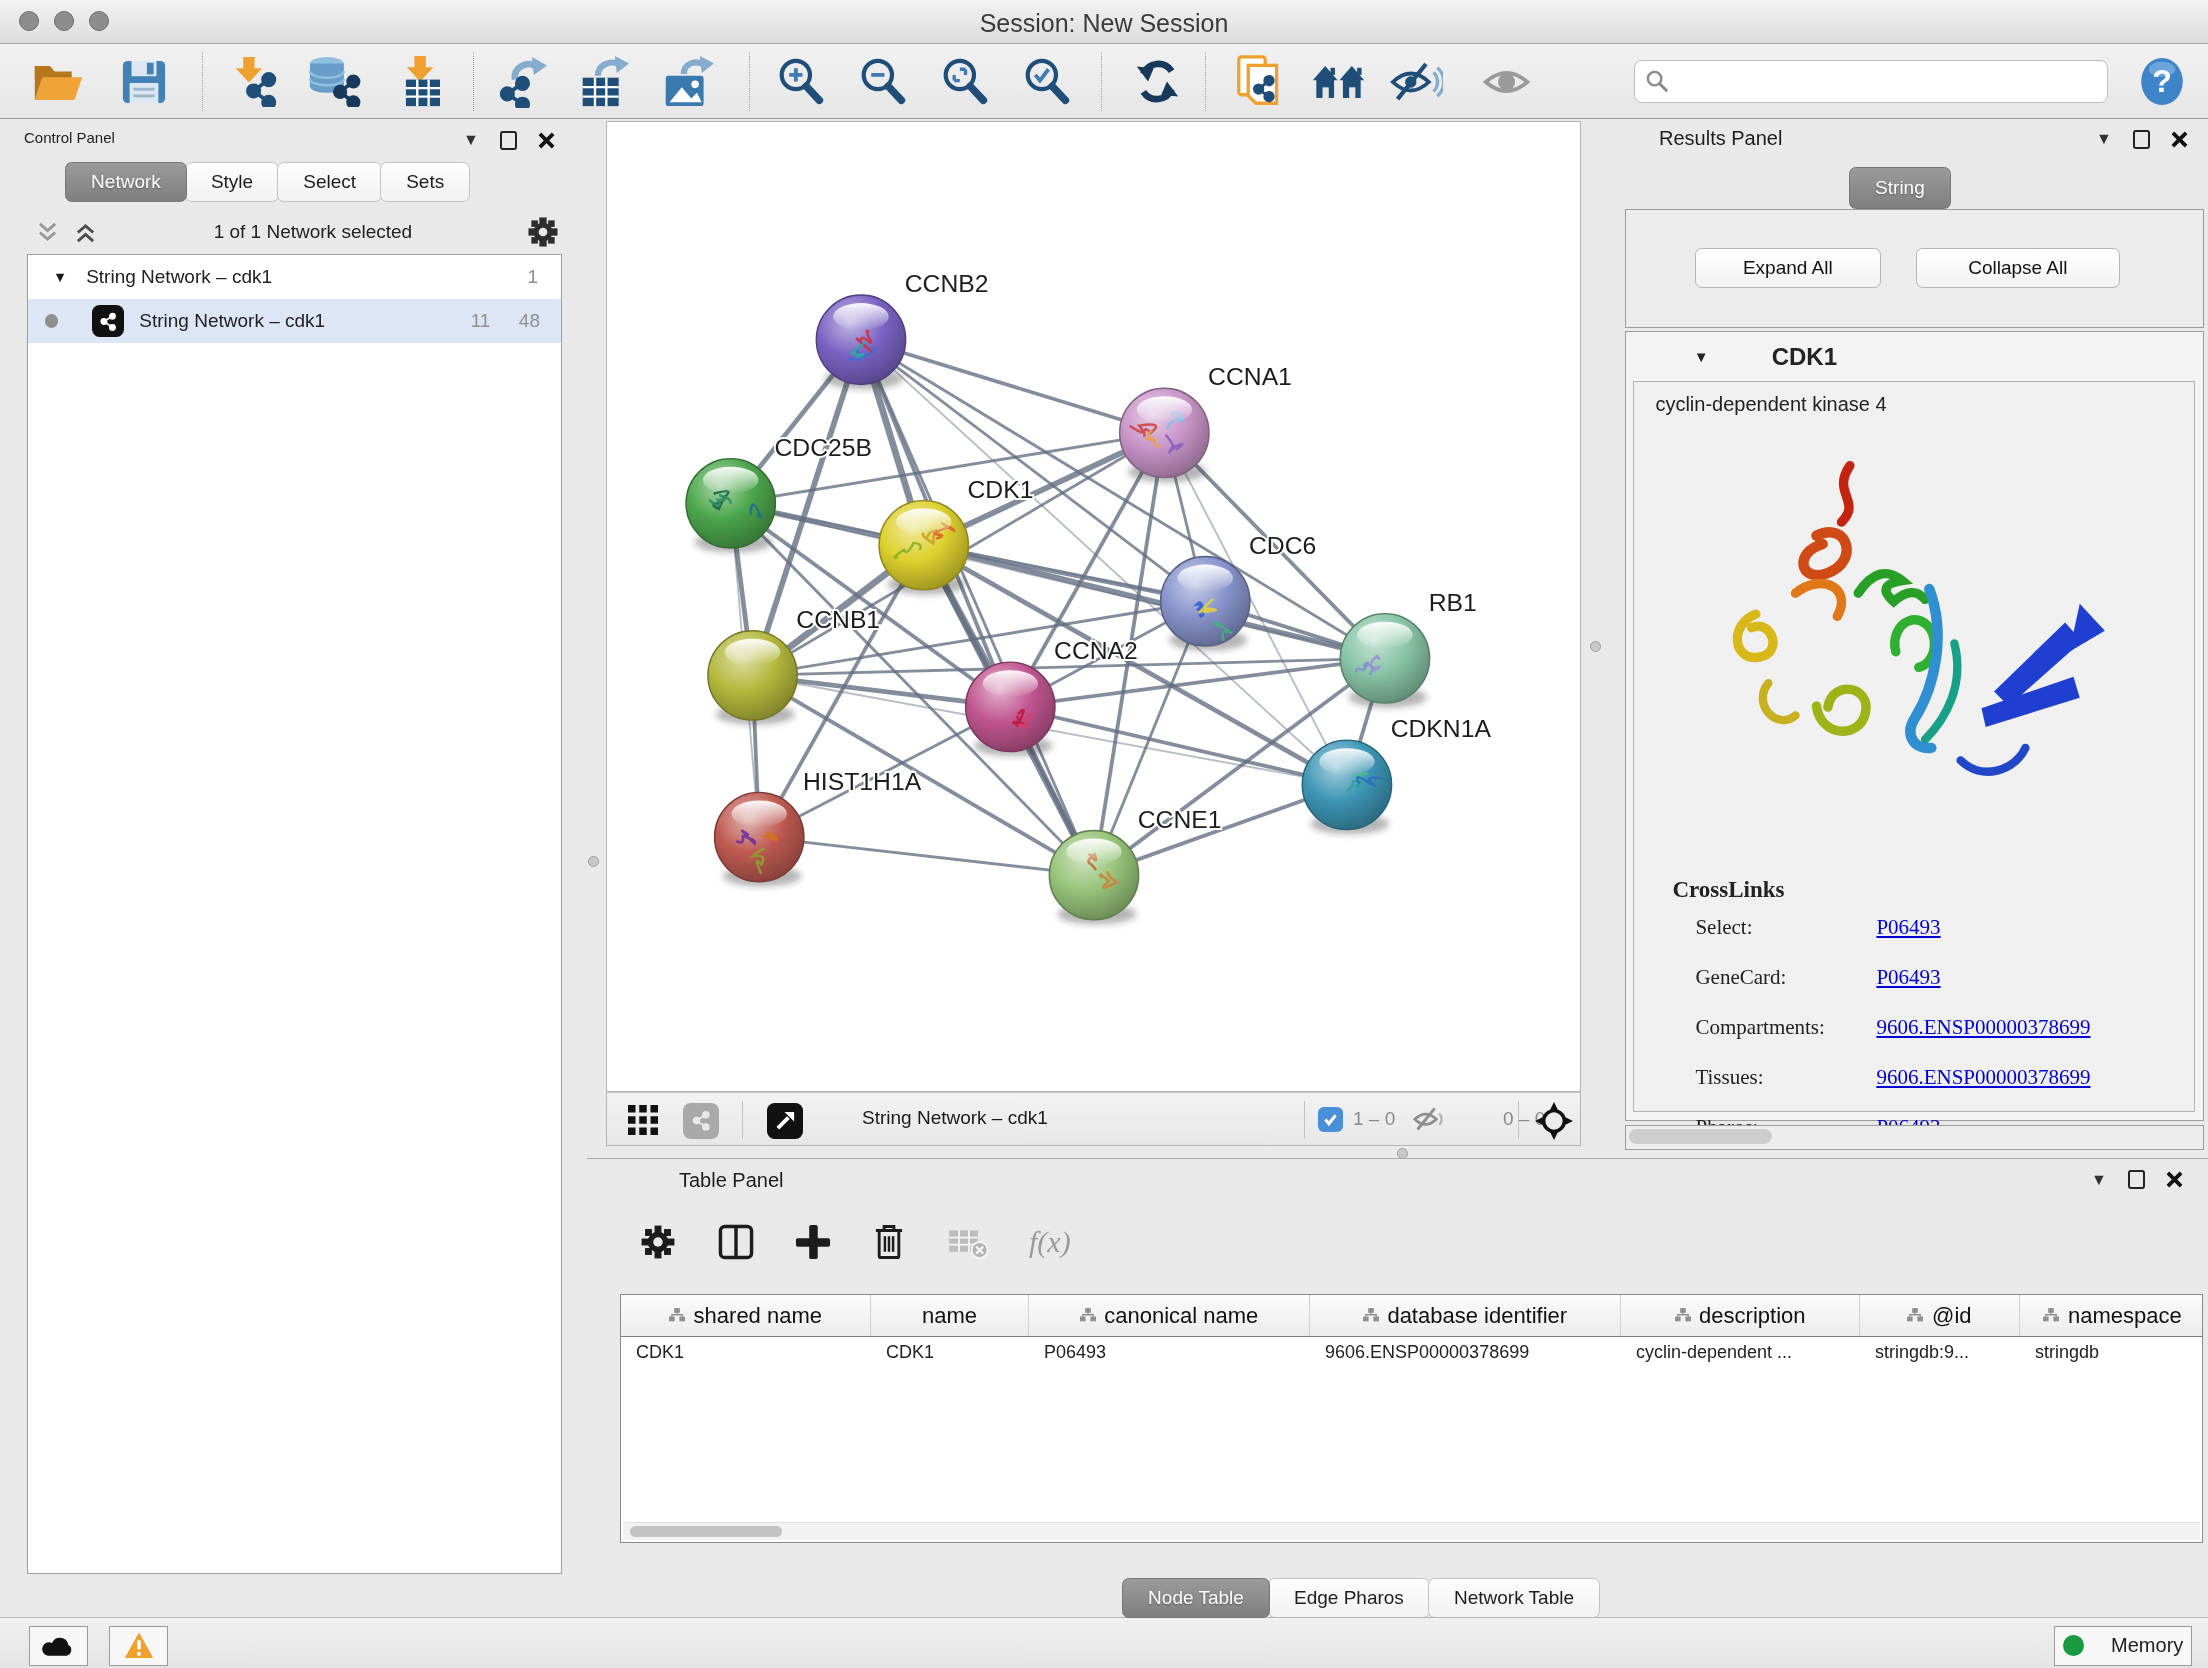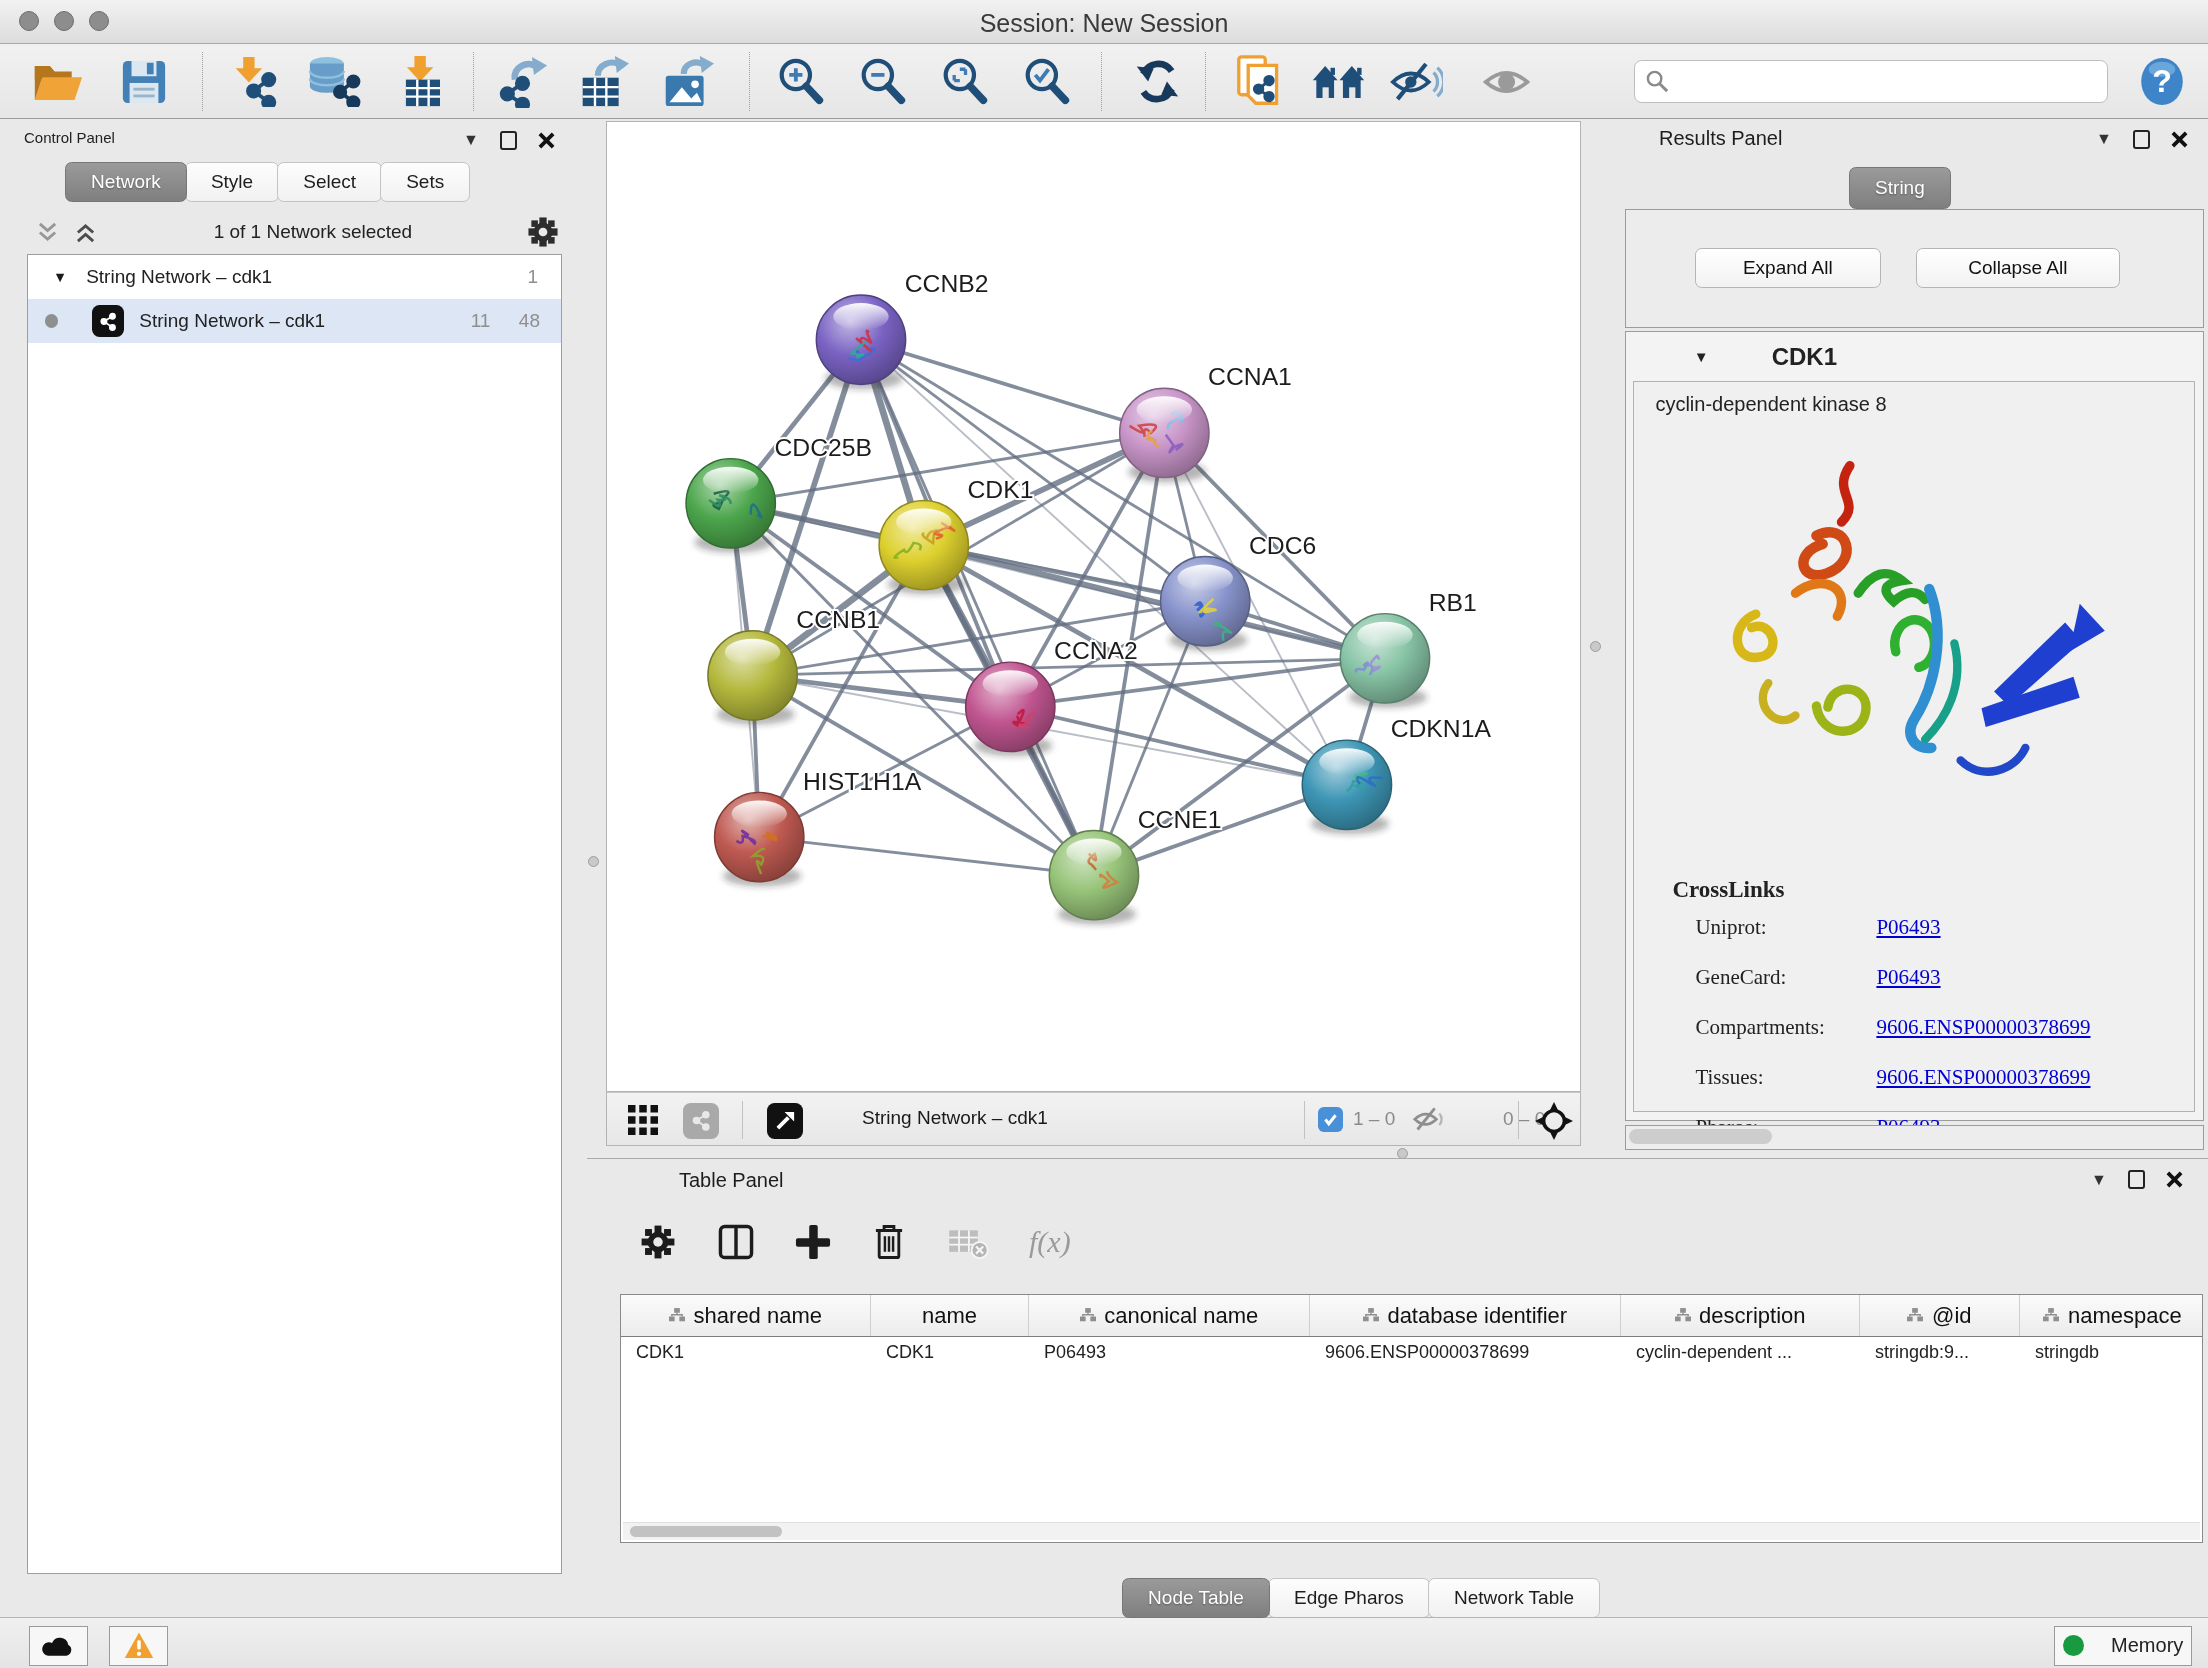--- a/index.html
+++ b/index.html
@@ -635,21 +635,21 @@
   <div class="rbox" style="top:88px; height:119px;">
     <div class="btn abs" style="left:69px; top:38px; width:186px;">Expand All</div>
     <div class="btn abs" style="left:290px; top:38px; width:204px;">Collapse All</div>
   </div>
   <div class="rbox" style="top:210px; height:790px; background:#f3f3f3;">
     <div style="height:49px; display:flex; align-items:center;">
       <span style="margin-left:68px; font-size:15px;">▼</span>
       <span style="margin-left:63px; font-size:24px; font-weight:bold;">CDK1</span>
     </div>
     <div style="position:absolute; left:7.6px; top:49px; right:7.6px; bottom:7.6px; border:1px solid #b2b2b2; background:#f0f0f0;">
-      <div style="margin:11.4px 0 0 21px; font-size:20px;">cyclin-dependent kinase 8</div>
+      <div style="margin:11.4px 0 0 21px; font-size:20px;">cyclin-dependent kinase 4</div>
       <svg width="418" height="380" viewBox="0 0 400 360" style="margin:28.5px 0 0 57px;">
         <g fill="none" stroke-linecap="round">
           <path d="M152 18 c-18 26 12 34 -8 54" stroke="#c42310" stroke-width="9"></path>
           <path d="M120 85 c30 -15 42 25 10 36 c-26 9 -32 -20 -4 -28" stroke="#cf4a14" stroke-width="10"></path>
           <path d="M100 140 c25 -20 55 -5 40 22" stroke="#e07818" stroke-width="9"></path>
           <path d="M62 160 c-26 10 -22 46 4 41 c22 -4 12 -36 -8 -28" stroke="#d8b818" stroke-width="9"></path>
           <path d="M74 226 c-16 20 8 46 26 31" stroke="#c8b020" stroke-width="8"></path>
           <path d="M120 248 c4 30 42 32 47 6 c5 -26 -32 -31 -36 -5" stroke="#9cb418" stroke-width="9"></path>
           <path d="M160 140 q20 -30 42 -12 q-26 4 -8 20 q18 -16 30 -2" stroke="#28a028" stroke-width="9"></path>
           <path d="M196 196 a19 23 0 1 1 22 15" stroke="#30b030" stroke-width="9"></path>
@@ -659,21 +659,21 @@
         </g>
         <g fill="#1f3fd0">
           <polygon points="290,234 358,168 374,186 304,248"></polygon>
           <polygon points="282,268 372,240 366,220 278,250"></polygon>
           <polygon points="372,150 396,176 362,196"></polygon>
         </g>
       </svg>
       <div class="serif" style="position:absolute; left:38px; top:495px; font-size:23px; font-weight:bold;">CrossLinks</div>
       <div id="crosslinks" class="serif" style="position:absolute; left:61px; top:533px; font-size:21px;">
           <div style="display: flex; margin-bottom: 25px;">
-            <span style="width: 181px;">Uniprot:</span>
+            <span style="width: 181px;">Select:</span>
             <a class="xlink">P06493</a>
           </div>
           <div style="display: flex; margin-bottom: 25px;">
             <span style="width: 181px;">GeneCard:</span>
             <a class="xlink">P06493</a>
           </div>
           <div style="display: flex; margin-bottom: 25px;">
             <span style="width: 181px;">Compartments:</span>
             <a class="xlink">9606.ENSP00000378699</a>
           </div>

